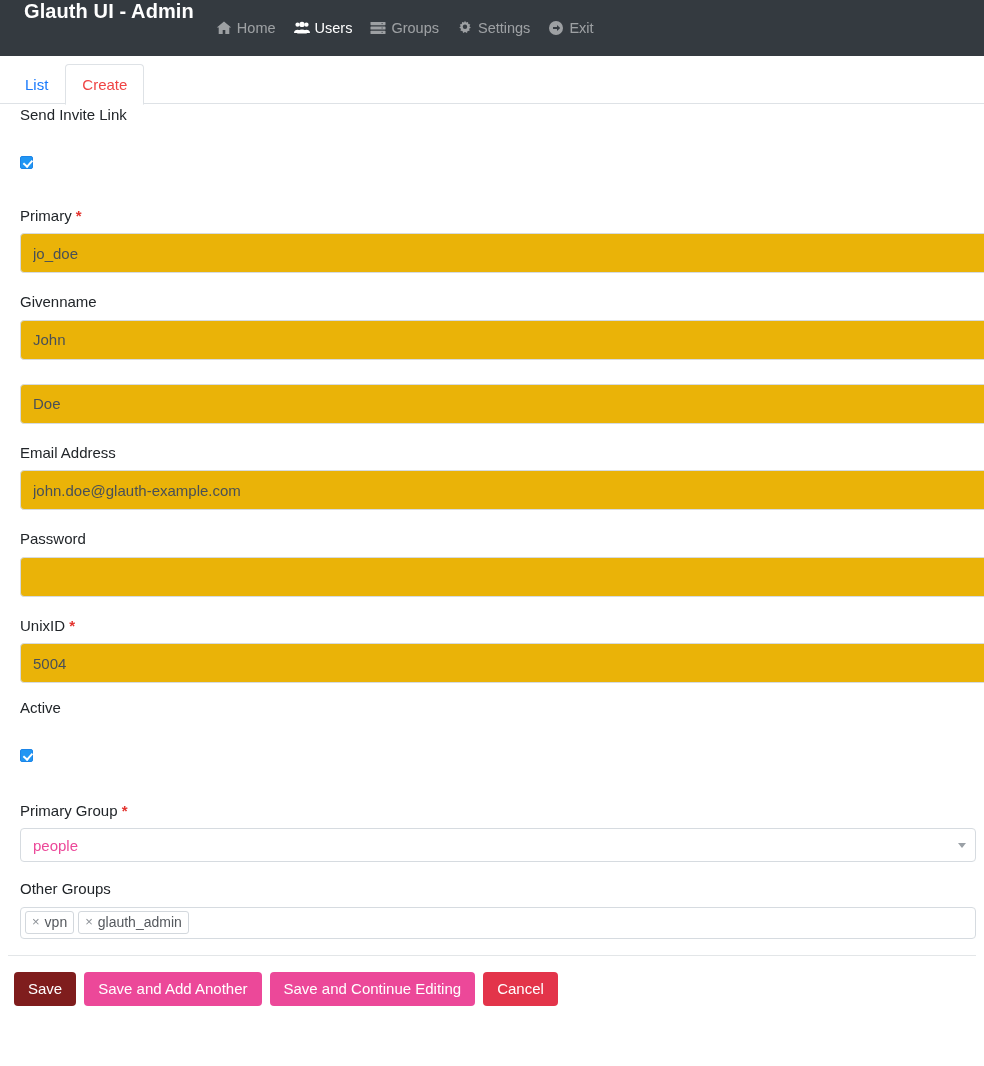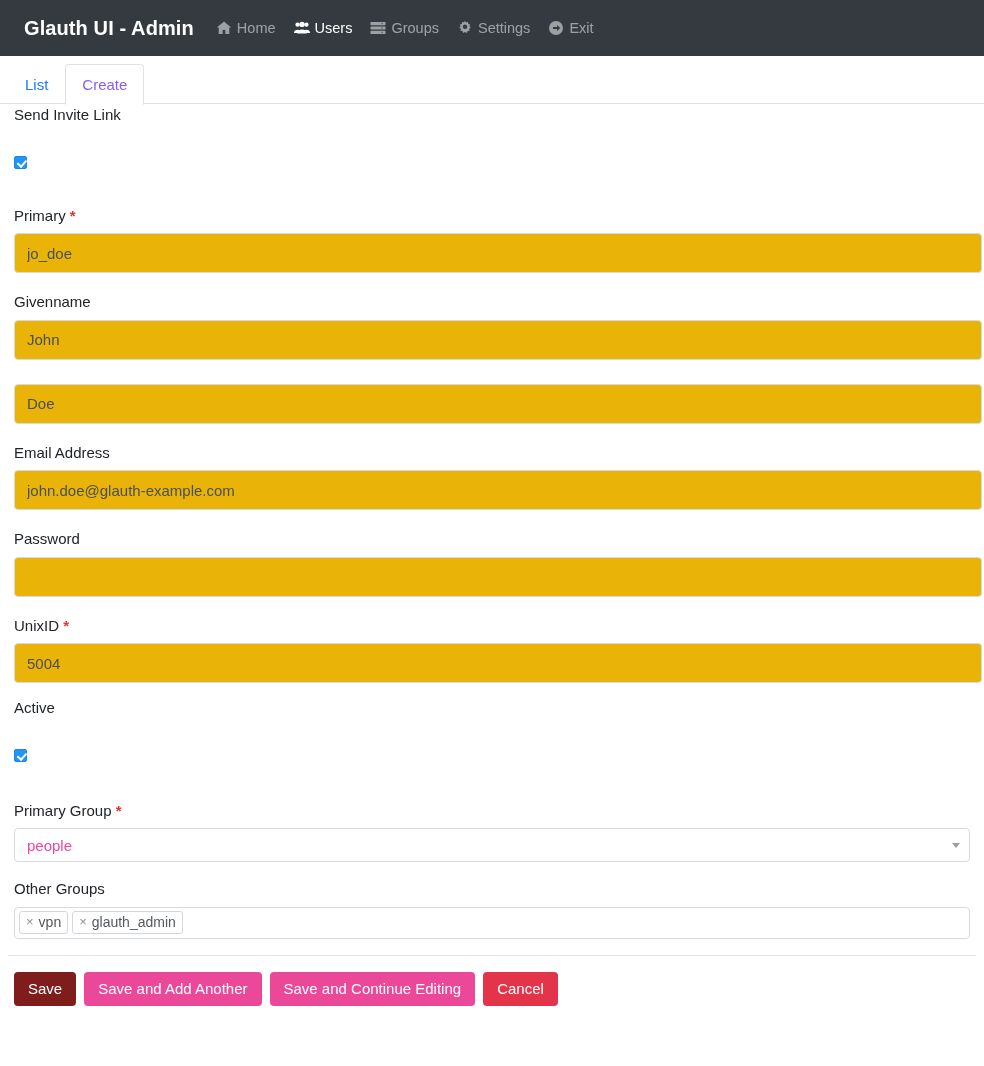--- a/index.html
+++ b/index.html
@@ -11,21 +11,20 @@
     background: #ffffff;
     font-family: "Liberation Sans", sans-serif;
     -webkit-font-smoothing: antialiased;
   }
 
   
   .navbar {
     height: 56px;
     background: #343a40;
     display: flex;
-    align-items: center;
     padding: 0 0 0 24px;
   }
   .brand {
     color: #ffffff;
     font-size: 20px;
     font-weight: bold;
     letter-spacing: .1px;
     margin-right: 22px;
     white-space: nowrap;
   }
@@ -78,28 +77,28 @@
     font-size: 15px;
     line-height: 1.5;
     cursor: pointer;
     border: 1px solid transparent;
     border-top-left-radius: 4px;
     border-top-right-radius: 4px;
     margin-bottom: -1px;
   }
   .tab.link { color: #1a7afc; }
   .tab.active {
-    color: #8b5cf6;
+    color: #ef4444;
     background: #ffffff;
     border-color: #dee2e6 #dee2e6 #ffffff;
   }
 
   
   .form {
-    padding: 0 14px;
+    padding: 0 20px;
   }
   .field { margin-bottom: 0; }
   .label {
     font-size: 15px;
     color: #212529;
     line-height: 1.5;
     margin: 0;
     padding: 0;
   }
   .req { color: #e3342f; font-weight: bold; }

